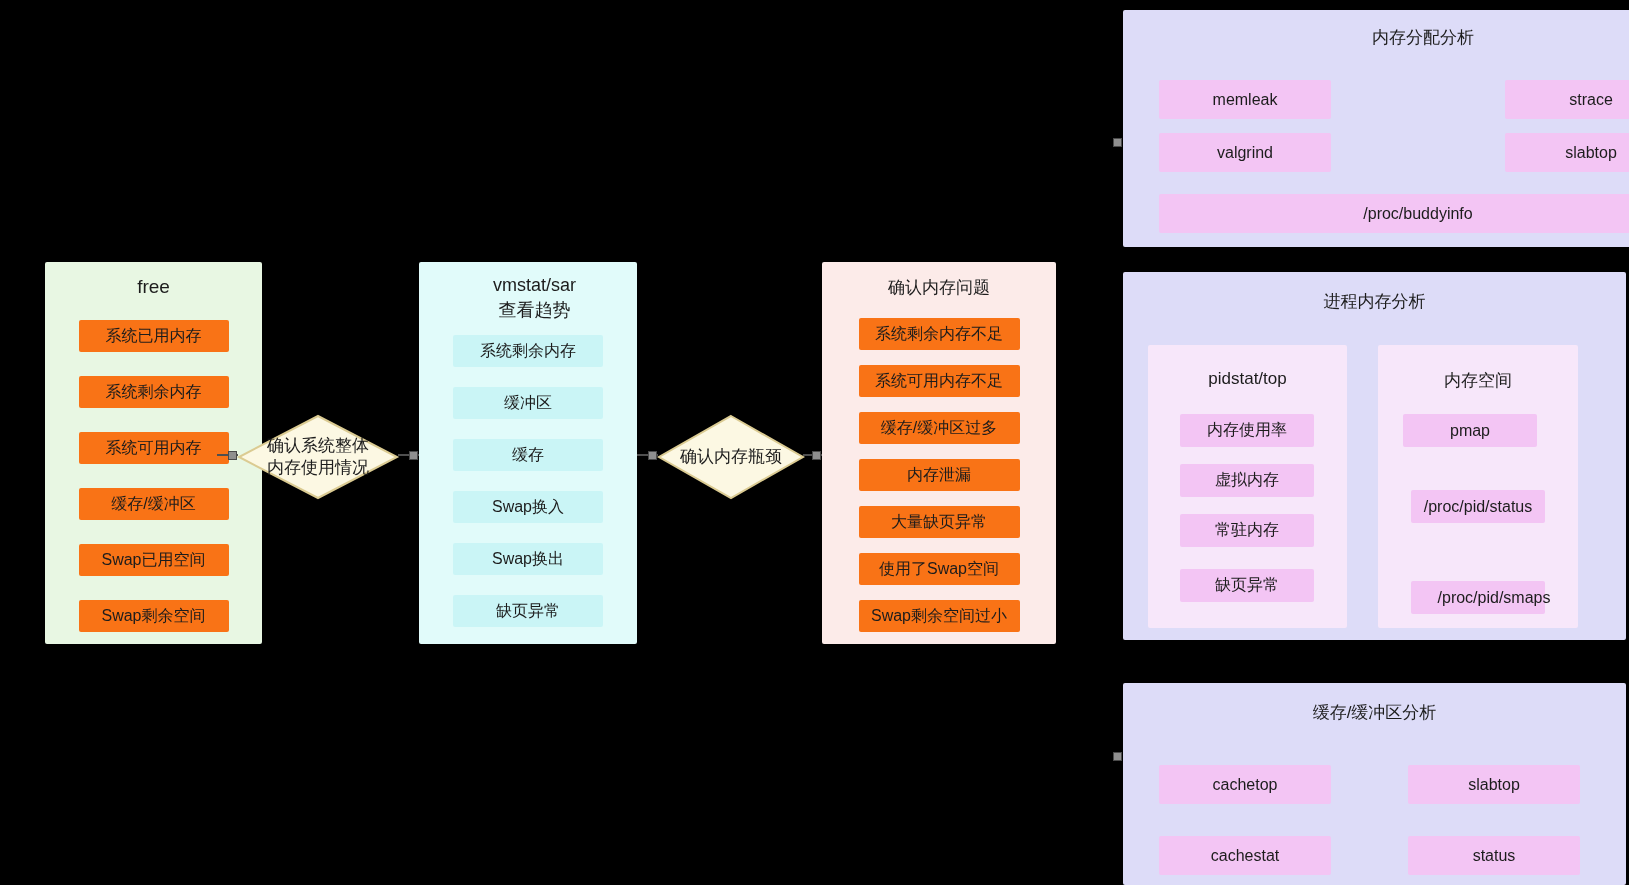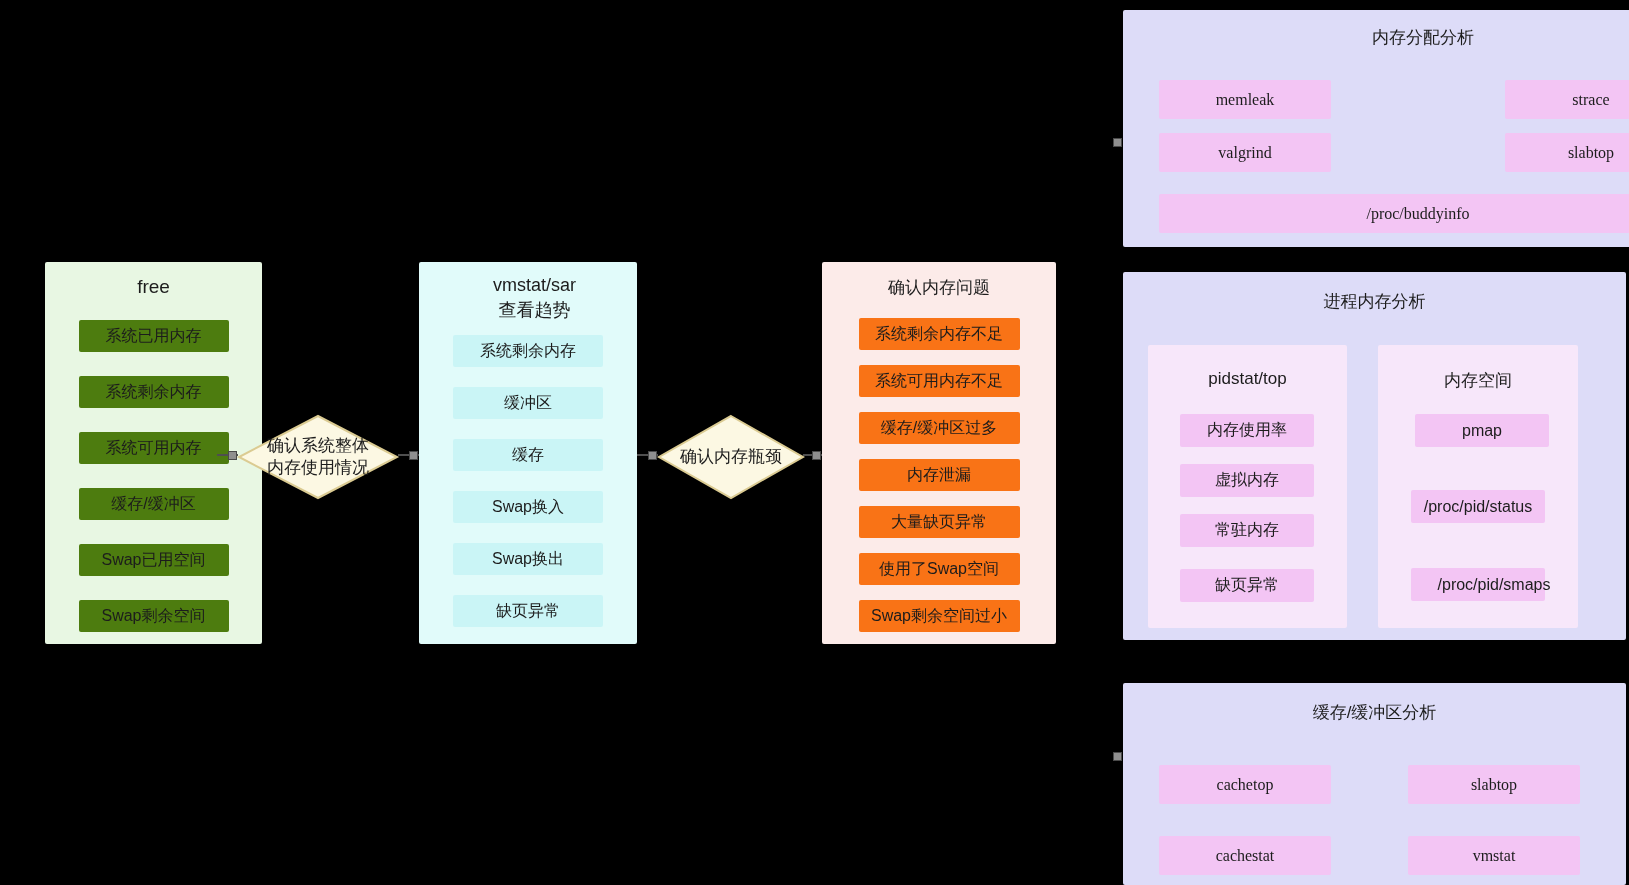--- a/index.html
+++ b/index.html
@@ -13,21 +13,21 @@
     display:flex; align-items:center; justify-content:center;
     font-size:16px; border-radius:2px; box-sizing:border-box; white-space:nowrap;
   }
   
   .col-items { position:absolute; left:0; right:0; display:flex; flex-direction:column; align-items:center; }
   .free-box    { left:0px;   top:262px; width:217px; height:382px; background:#e8f7e3;margin-left:45px; }
   .vmstat-box  { left:419px; top:262px; width:218px; height:382px; background:#e1fbfa; }
   .problem-box { left:822px; top:262px; width:234px; height:382px; background:#fcebe9; }
   .free-box .box-title { top:14px; font-size:19px; }
   .free-box .col-items { top:58px; gap:24px; }
-  .free-box .pill { width:150px; height:32px; background:#4d7c0f;text-align:center; }
+  .free-box .pill { width:150px; height:32px; background:#f97316;text-align:center; }
   .vmstat-box .box-title { top:11px; line-height:25px;padding-left:13px; }
   .vmstat-box .box-title div { font-size:18px; }
   .vmstat-box .col-items { top:73px; gap:20px; }
   .vmstat-box .pill { width:150px; height:32px; background:#caf5f6; }
   .problem-box .box-title { top:14px; }
   .problem-box .col-items { top:56px; gap:15px; }
   .problem-box .pill { width:161px; height:32px; background:#f97316; }
   
   .diamond { position:absolute; }
   .diamond svg { display:block; }
@@ -44,21 +44,21 @@
   .alloc-box   { left:1123px; top:10px;   width:600px; height:237px; }
   .process-box { left:1123px; top:272px; width:503px; height:368px; }
   .cache-box   { left:1123px; top:683px; width:503px; height:202px; }
   .alloc-box .box-title { top:16px; }
   .process-box .box-title { top:18px; }
   .cache-box .box-title { top:18px; }
   .tool-rows { position:absolute; left:36px; right:46px; display:flex; flex-direction:column; }
   .alloc-box .tool-rows { top:70px; gap:14px; }
   .cache-box .tool-rows { top:82px; gap:32px; }
   .tool-row { display:flex; justify-content:space-between; }
-  .tool-pill { width:172px; height:39px; background:#f3c5f4;font-family:Liberation Serif, serif; }
+  .tool-pill { width:172px; height:39px; background:#f3c5f4; }
   .tool-pill.full { width:100%;margin-top:8px; }
   
   .panel { position:absolute; top:73px; height:283px; background:#f7e7fa; border-radius:2px; }
   .panel-left  { left:25px;  width:199px; }
   .panel-right { left:255px; width:200px; }
   .panel-title { position:absolute; top:24px; left:0; right:0; text-align:center; font-size:17px; }
   .panel .pill { position:absolute; width:134px; height:33px; background:#f3c5f4; }
 </style>
 </head>
 <body>
@@ -158,33 +158,33 @@
     <div class="box-title">进程内存分析</div>
     <div class="panel panel-left">
       <div class="panel-title">pidstat/top</div>
       <div class="pill" style="left:32px;top:69px;">内存使用率</div>
       <div class="pill" style="left:32px;top:119px;">虚拟内存</div>
       <div class="pill" style="left:32px;top:169px;">常驻内存</div>
       <div class="pill" style="left:32px;top:224px;">缺页异常</div>
     </div>
     <div class="panel panel-right">
       <div class="panel-title">内存空间</div>
-      <div class="pill" style="left:37px;top:69px;">pmap</div>
+      <div class="pill" style="left:25px;top:69px;">pmap</div>
       <div class="pill" style="left:33px;top:145px;">/proc/pid/status</div>
-      <div class="pill" style="left:33px;top:223px;padding-left:32px;">/proc/pid/smaps</div>
+      <div class="pill" style="left:33px;top:236px;padding-left:32px;">/proc/pid/smaps</div>
     </div>
   </section>
 
   <section class="box purple cache-box">
     <div class="box-title">缓存/缓冲区分析</div>
     <div class="tool-rows">
       <div class="tool-row">
         <div class="pill tool-pill">cachetop</div>
         <div class="pill tool-pill">slabtop</div>
       </div>
       <div class="tool-row">
         <div class="pill tool-pill">cachestat</div>
-        <div class="pill tool-pill">vmstat</div>
+        <div class="pill tool-pill">status</div>
       </div>
     </div>
   </section>
 
 </div>
 
 </body></html>

